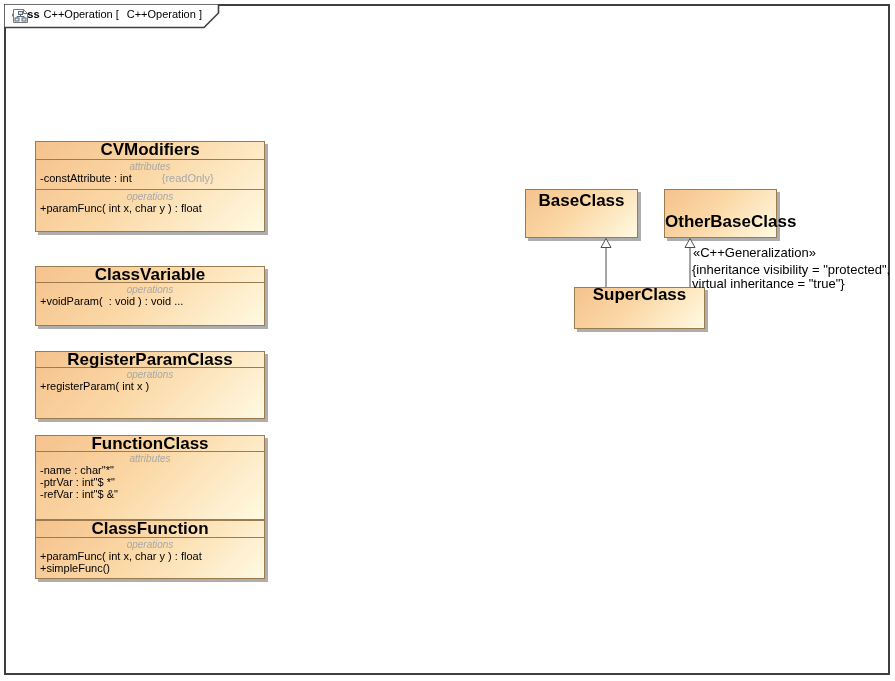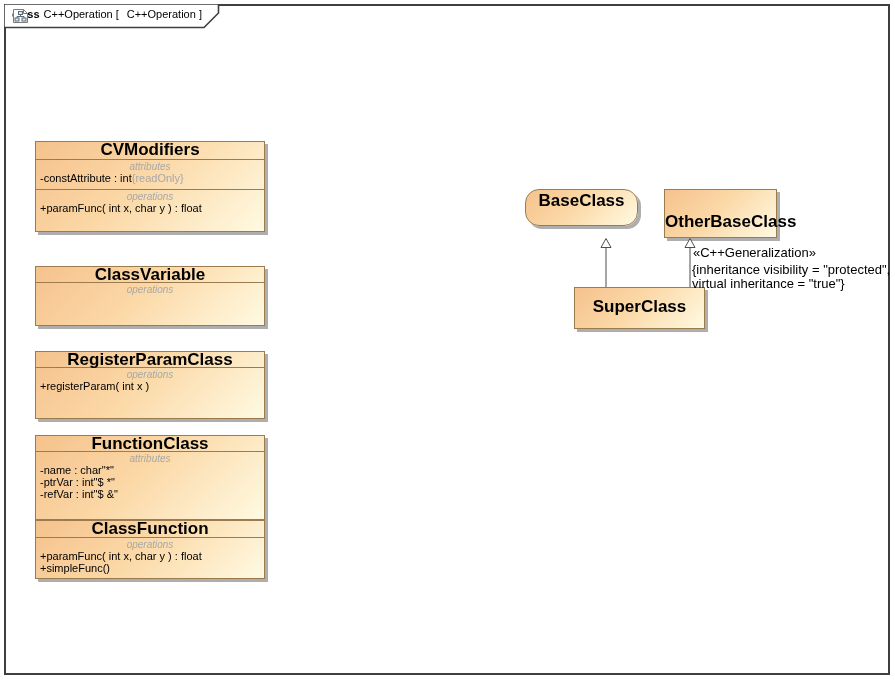--- a/index.html
+++ b/index.html
@@ -26,21 +26,21 @@
   }
   .uml-title{
     font-weight:bold;font-size:17px;text-align:center;line-height:14px;padding-top:1px;
     box-sizing:border-box;
   }
   .comp{border-top:1px solid #9c7b4f;box-sizing:border-box;overflow:hidden;}
   .comp-label{
     font-size:10px;font-style:italic;color:#a8a8a8;text-align:center;line-height:11px;padding-top:1px;
   }
   .member{font-size:11px;line-height:12px;padding-left:4px;white-space:pre;}
-  .gray{color:#a8a8a8;}
+  .gray{color:#a8a8a8;padding-left:30px;}
   .edge-label{position:absolute;font-size:13px;line-height:14px;white-space:pre;}
   #relations-layer{position:absolute;left:0;top:0;width:895px;height:681px;pointer-events:none;}
 </style>
 </head>
 <body>
 
 <div id="page">
 
   <div id="diagram-frame"></div>
 
@@ -77,20 +77,21 @@
     <div class="comp" style="height:44px;">
       <div class="comp-label">operations</div>
       <div class="member"><span>+paramFunc( int x, char y ) : float</span></div>
     </div>
   </div>
 
   <div class="uml-class" style="left:35px;top:266px;width:230px;height:60px;">
     <div class="uml-title" style="height:15px;">ClassVariable</div>
     <div class="comp" style="height:44px;">
       <div class="comp-label">operations</div>
+      <div class="member"><span>+voidParam(  : void ) : void ...</span></div>
     </div>
   </div>
 
   <div class="uml-class" style="left:35px;top:351px;width:230px;height:68px;">
     <div class="uml-title" style="height:15px;">RegisterParamClass</div>
     <div class="comp" style="height:52px;">
       <div class="comp-label">operations</div>
       <div class="member"><span>+registerParam( int x )</span></div>
     </div>
   </div>
@@ -107,30 +108,30 @@
 
   <div class="uml-class" style="left:35px;top:520px;width:230px;height:59px;">
     <div class="uml-title" style="height:16px;">ClassFunction</div>
     <div class="comp" style="height:42px;">
       <div class="comp-label">operations</div>
       <div class="member"><span>+paramFunc( int x, char y ) : float</span></div>
       <div class="member"><span>+simpleFunc()</span></div>
     </div>
   </div>
 
-  <div class="uml-class" style="left:525px;top:189px;width:113px;height:37px;border-radius:14px;">
+  <div class="uml-class" style="left:525px;top:189px;width:113px;height:49px;">
     <div class="uml-title" style="padding-top:4px;">BaseClass</div>
   </div>
 
   <div class="uml-class" style="left:664px;top:189px;width:113px;height:49px;">
     <div class="uml-title" style="padding-top:16px;margin-top:9px;">OtherBaseClass</div>
   </div>
 
   <div class="uml-class" style="left:574px;top:287px;width:131px;height:42px;">
-    <div class="uml-title" style="padding-top:12px;">SuperClass</div>
+    <div class="uml-title" style="padding-top:0;">SuperClass</div>
   </div>
 
   <svg id="relations-layer">
     <g>
       <line x1="606" y1="247.5" x2="606" y2="287" stroke="#4d4d4d" stroke-width="1"></line>
       <polygon points="606,238.5 601,247.5 611,247.5" fill="#ffffff" stroke="#4d4d4d" stroke-width="1"></polygon>
     </g>
     <g>
       <line x1="690" y1="247.5" x2="690" y2="287" stroke="#4d4d4d" stroke-width="1"></line>
       <polygon points="690,238.5 685,247.5 695,247.5" fill="#ffffff" stroke="#4d4d4d" stroke-width="1"></polygon>

